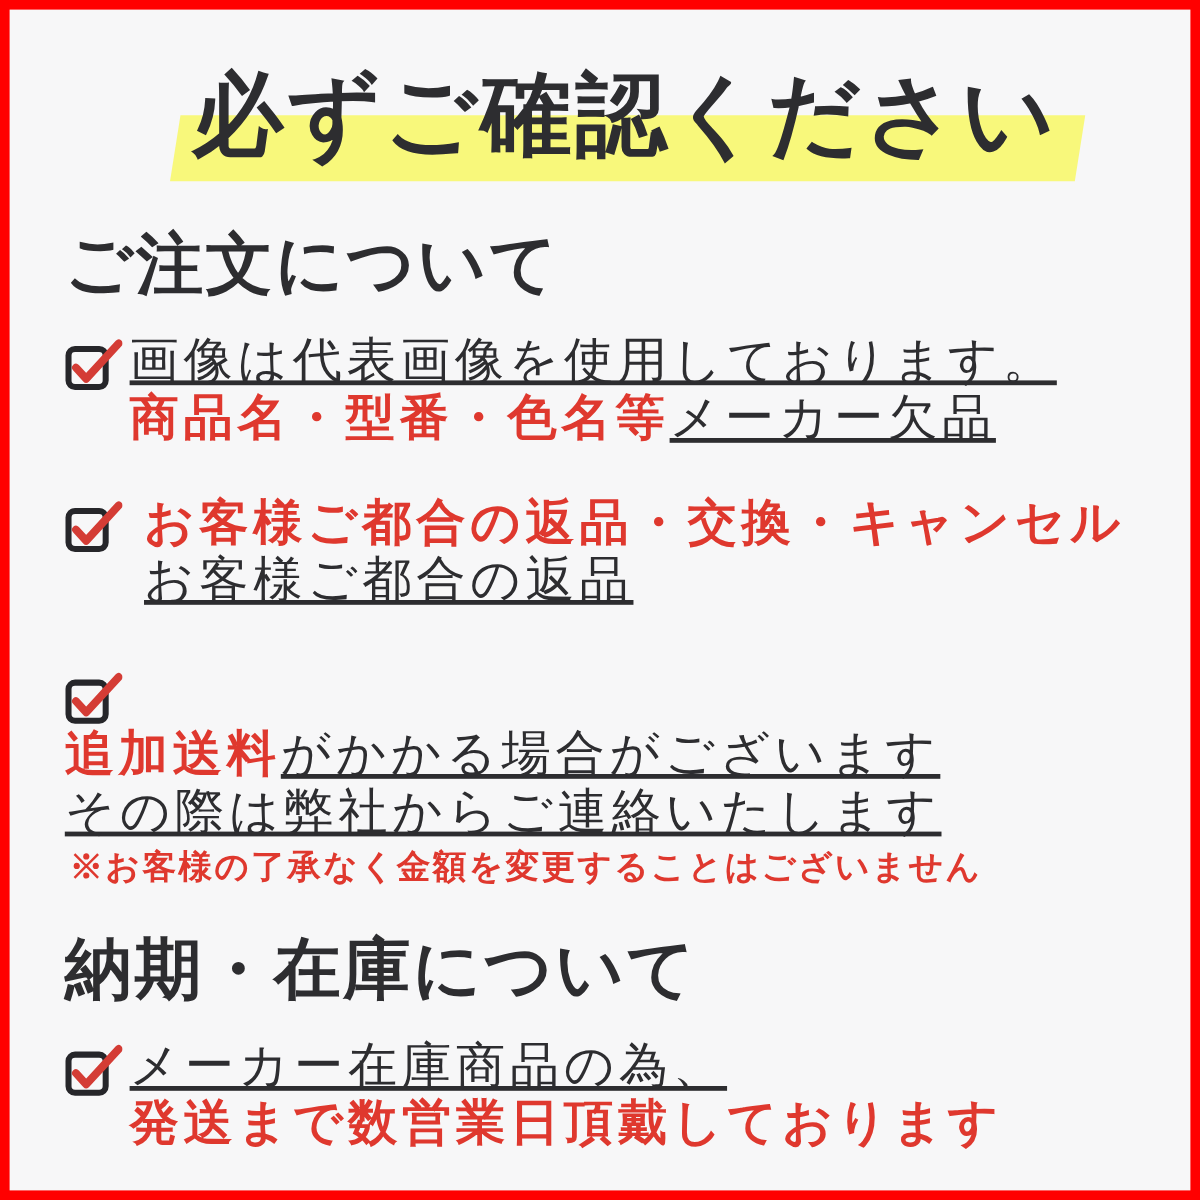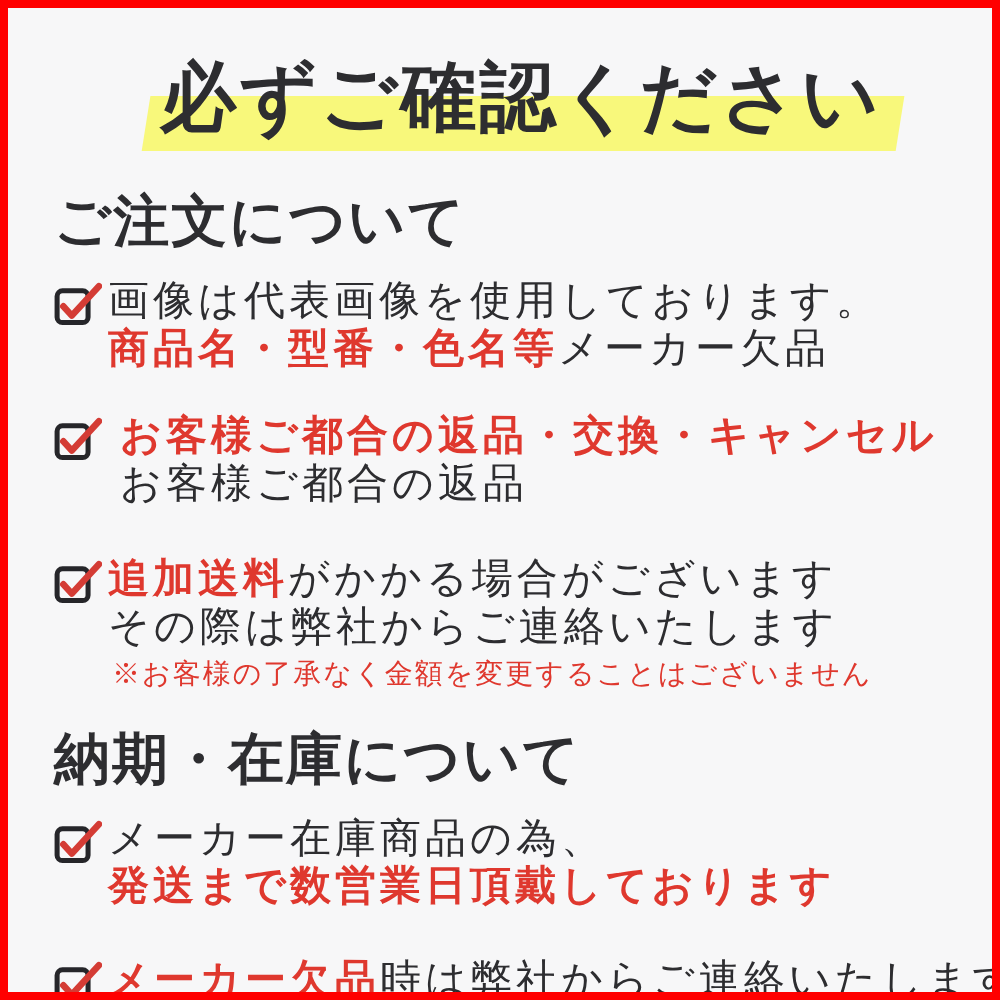--- a/index.html
+++ b/index.html
@@ -47,46 +47,46 @@
     letter-spacing: 2px;
     line-height: 1.0;
     color: #2d2d30;
   }
   .section-heading.first  { margin-top: 48px; }
   .section-heading.second { margin-top: 40px; }
 
   .item { display: flex; align-items: flex-start; }
   .item.i1 { margin-top: 28px; }
   .item.i2 { margin-top: 40px; gap: 12px; }
-  .item.i3 { margin-top: 48px; }
+  .item.i3 { margin-top: 48px; flex-direction: column; }
   .item.i4 { margin-top: 28px; }
   .item.i5 { margin-top: 46px; }
 
   .checkbox {
     flex: 0 0 auto;
     width: 48px; height: 46px;
     margin: 4px 6px 0 0;
   }
   .checkbox svg { display: block; width: 100%; height: 100%; }
 
   .item-text {
     font-size: 41px;
     letter-spacing: 4px;
     line-height: 1.16;
   }
   .line { margin: 0; white-space: nowrap; }
-  .seg-black { color: #2d2d30; }
+  .seg-black { color: #2d2d30; text-decoration: underline; }
   .seg-red   { color: #df382e; font-weight: 700; }
   .line.small {
     font-size: 28px;
     letter-spacing: 2px;
     margin-top: 8px;
     padding-left: 4px;
   }
-  .line.small .seg-red { font-weight: 400; margin-top: 24px; }
+  .line.small .seg-red { font-weight: 700; margin-top: 24px; }
 </style>
 </head>
 <body>
 
 <div class="title-wrap">
   <h1 class="title">
     <span class="highlight"></span>
     <span class="title-text">必ずご確認ください</span>
   </h1>
 </div>

